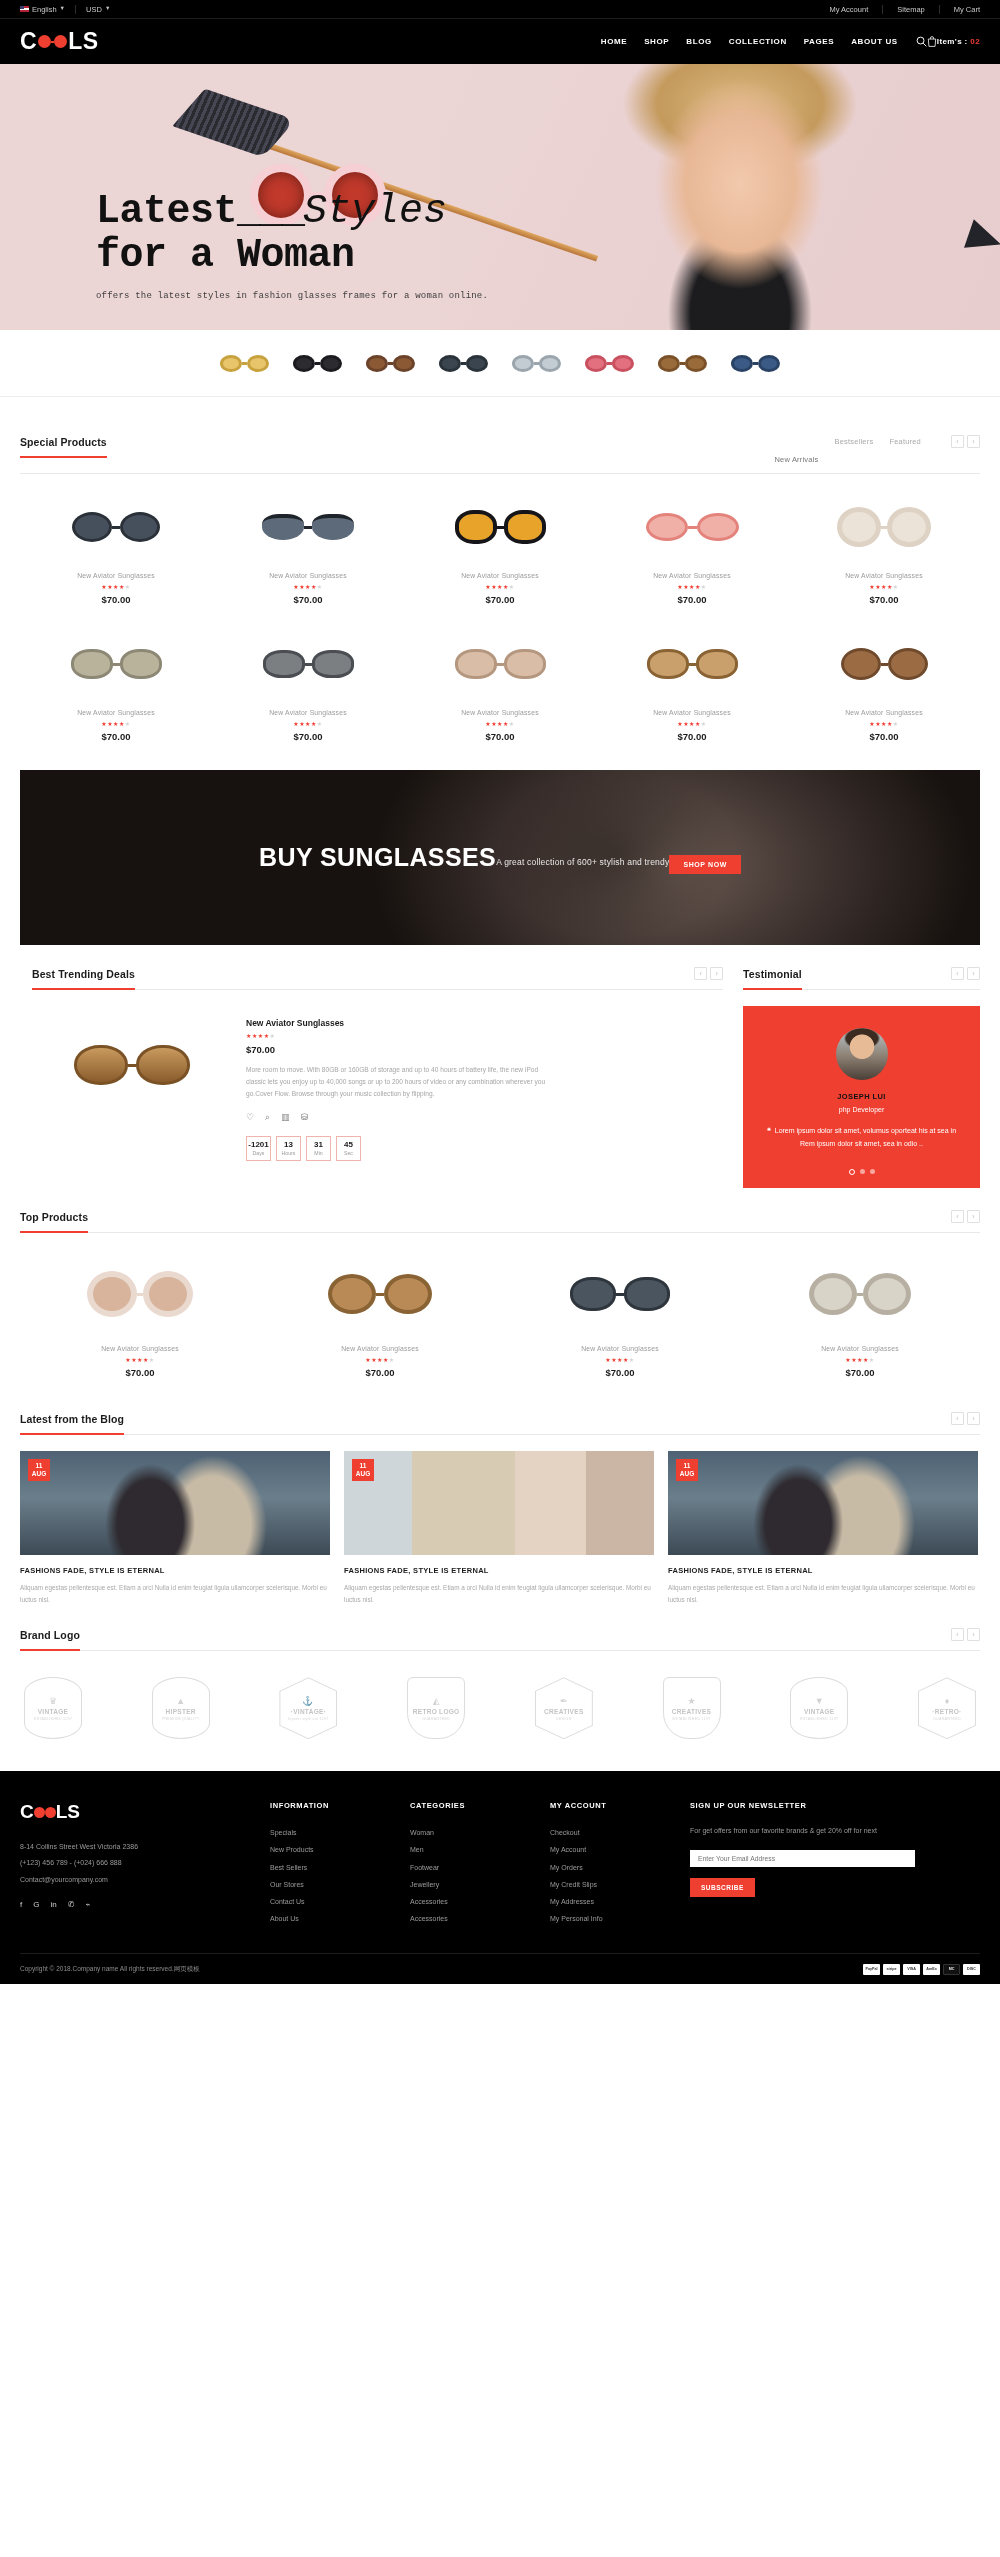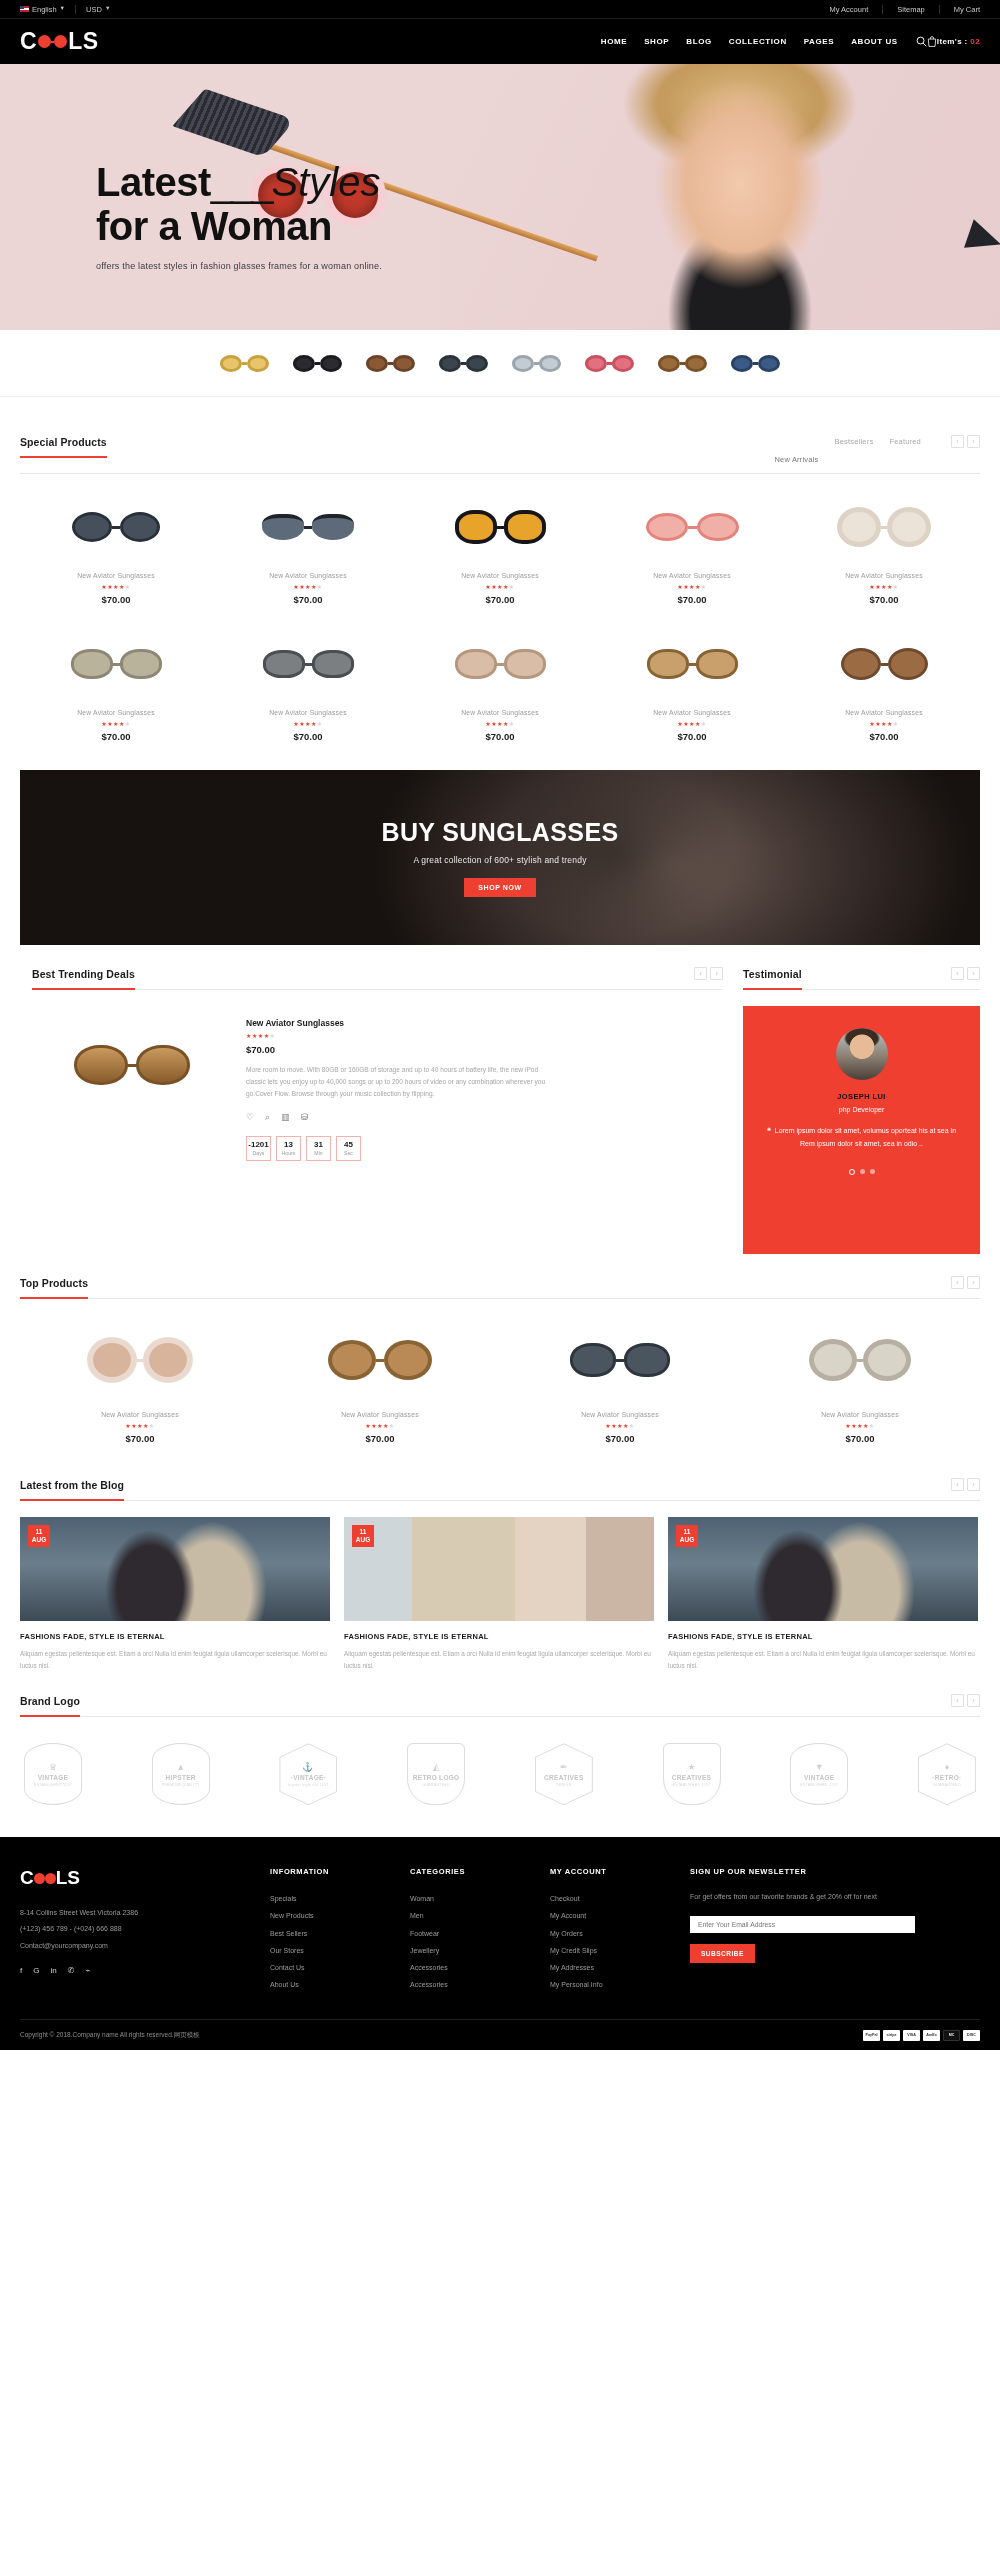--- a/index.html
+++ b/index.html
@@ -118,21 +118,21 @@
     border-radius: 4px 14px 10px 2px;
   }
   .arrow-head {
     position: absolute; right: -2px; top: 160px;
     width: 0; height: 0;
     border-left: 34px solid #23232a;
     border-top: 15px solid transparent;
     border-bottom: 15px solid transparent;
     transform: rotate(19deg);
   }
-  .hero-text { position: absolute; left: 96px; top: 96px; z-index: 4; }
+  .hero-text { position: absolute; left: 96px; top: 126px; z-index: 4; font-family: Liberation Mono, monospace; }
   .hero-h1 {
     font-size: 40px; line-height: 1.1; color: #111; font-weight: 800; letter-spacing:-0.5px;
   }
   .hero-h1 .light { font-weight: 300; font-style: italic; letter-spacing: 0; }
   .hero-dash { font-weight: 300; letter-spacing: -2px; }
   .hero-sub { margin-top: 13px; font-size: 9px; color: #3d3d3d; letter-spacing: .2px; }
 
   
   .thumbstrip {
     height: 67px; background: #fff;
@@ -182,21 +182,21 @@
   .g { display: flex; align-items: center; justify-content: center; }
   .g .l { border-radius: 50%; }
   .g .b { height: 3px; }
 
   
   .banner {
     margin-top: 18px; height: 175px; position: relative; overflow: hidden;
     background:
       radial-gradient(ellipse 300px 200px at 68% 55%, #6b5a52 0%, #3a2f2c 55%, #17120f 100%),
       linear-gradient(90deg,#140f0d 0%, #2c2320 40%, #120e0c 100%);
-    display: flex; flex-direction: column; align-items: center; justify-content: center;
+    display: flex; flex-direction: row; align-items: center; justify-content: center;
   }
   .banner::before {
     content:''; position: absolute; inset: 0;
     background: radial-gradient(ellipse 170px 120px at 62% 48%, rgba(0,0,0,.35), rgba(0,0,0,0) 70%);
   }
   .banner-t { font-size: 25px; font-weight: 800; color: #fff; letter-spacing: .4px; z-index:2;}
   .banner-s { font-size: 8.5px; color: #e9e9e9; margin-top: 8px; letter-spacing:.2px; z-index:2;}
   .banner-btn {
     margin-top: 13px; background: #ef3f31; color: #fff; font-size: 7px; font-weight: 700;
     padding: 6px 14px; letter-spacing: .6px; border: none; z-index:2;
@@ -217,21 +217,21 @@
   .dealicons { display: flex; gap: 11px; margin-top: 11px; color: #808080; font-size: 9px; }
   .timer { display: flex; gap: 5px; margin-top: 13px; }
   .tbox {
     border: 1px solid #f1b3ad; width: 25px; padding: 3px 0 4px; text-align: center;
   }
   .tnum { font-size: 8px; font-weight: 700; color: #1b1b1b; }
   .tlab { font-size: 5.2px; color: #9a9a9a; margin-top: 1px; }
 
   .testicard {
     background: #ef3f31; margin-top: 16px; padding: 22px 16px 34px; text-align: center;
-    height: 248px;
+    height: 182px;
   }
   .avatar {
     width: 52px; height: 52px; border-radius: 50%; margin: 0 auto;
     background:
       radial-gradient(circle at 50% 36%, #e8bb97 0 28%, rgba(232,187,151,0) 30%),
       radial-gradient(ellipse 26px 16px at 50% 20%, #3b2b20 0 60%, rgba(59,43,32,0) 70%),
       linear-gradient(to bottom, #b9c6cc 0%, #8c7f72 55%, #4a3f37 100%);
   }
   .tname { font-size: 7.5px; font-weight: 700; color: #111; margin-top: 12px; letter-spacing:.4px;}
   .trole { font-size: 7px; color: #fff; margin-top: 5px; }

